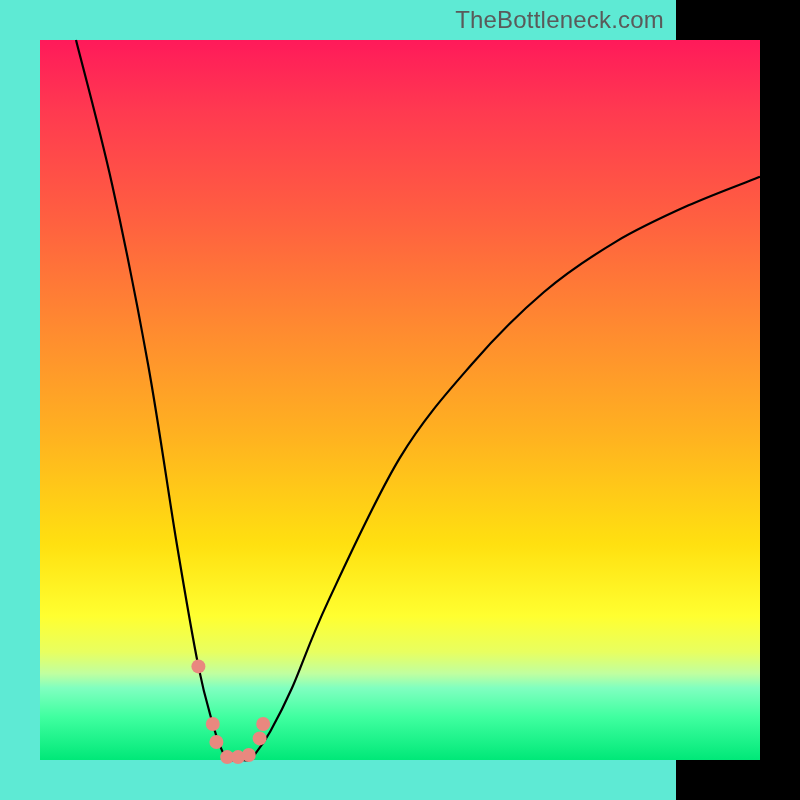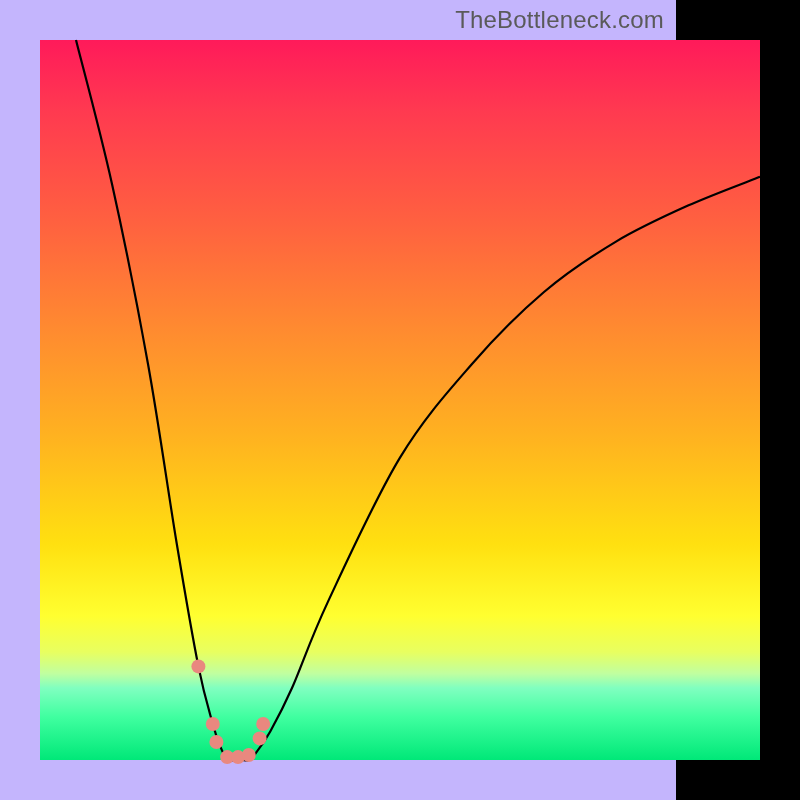--- a/index.html
+++ b/index.html
@@ -7,21 +7,21 @@
     padding: 0;
     width: 800px;
     height: 800px;
     background: #000;
     font-family: Arial, Helvetica, sans-serif;
   }
   .stage {
     position: relative;
     width: 676px;
     height: 800px;
-    background: #c4b5fd;
+    background: #5eead4;
   }
   .plot {
     position: absolute;
     left: 40px;
     top: 40px;
     width: 720px;
     height: 720px;
     
     background: linear-gradient(
       to bottom,

